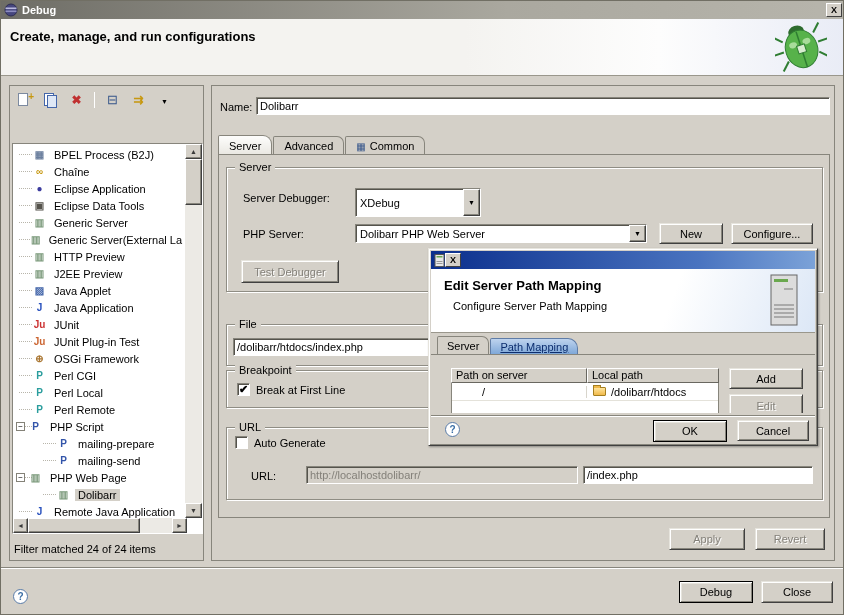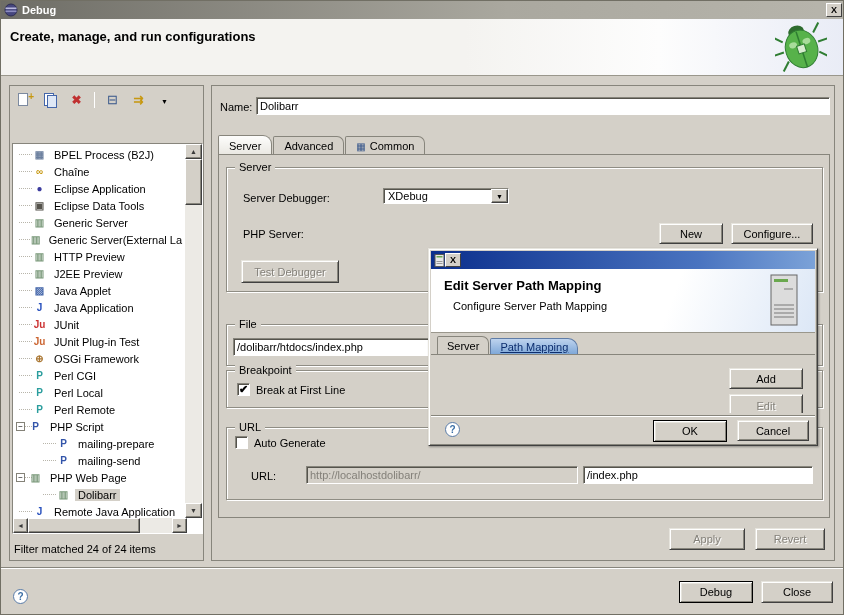--- a/index.html
+++ b/index.html
@@ -67,21 +67,21 @@
   .name-label { position:absolute; left:8px; top:15px; }
   .name-input { position:absolute; left:44px; top:11px; width:574px; height:18px; }
   .tabs { position:absolute; left:6px; top:49px; height:20px; display:flex; align-items:flex-end; }
   .tab { height:19px; padding:0 10px; display:flex; align-items:center; gap:4px; border:1px solid #87857c; border-bottom:none; background:#d4d0c8; margin-right:1px; border-radius:2px 7px 0 0; }
   .tab.active { background:linear-gradient(180deg,#fdfdfc,#e9e7e1); height:20px; border-radius:2px 9px 0 0; }
   .tab-icon { color:#35558a; font-size:10px; }
   .tabpane { position:absolute; left:6px; top:68px; width:612px; height:364px; border:1px solid #87857c; background:#d4d0c8; }
   
   .g-server { position:absolute; left:7px; top:12px; width:597px; height:125px; }
   .lbl-debugger { position:absolute; left:16px; top:24px; }
-  .combo-debugger { position:absolute; left:128px; top:20px; width:126px; height:16px;margin-left:28px; }
+  .combo-debugger { position:absolute; left:128px; top:20px; width:126px; height:29px; }
   .lbl-phpserver { position:absolute; left:16px; top:60px; }
   .combo-phpserver { position:absolute; left:128px; top:56px; width:292px; height:19px; }
   .btn-new { position:absolute; left:432px; top:55px; width:64px; height:21px; }
   .btn-configure { position:absolute; left:504px; top:55px; width:82px; height:21px; }
   .btn-testdbg { position:absolute; left:14px; top:92px; width:98px; height:23px; }
   
   .g-file { position:absolute; left:7px; top:169px; width:597px; height:42px; }
   .file-input { position:absolute; left:6px; top:13px; width:585px; height:18px; }
   
   .g-break { position:absolute; left:7px; top:215px; width:597px; height:38px; }
@@ -331,20 +331,24 @@
     <div class="tabpane">
 
       <div class="grp g-server">
         <span class="grp-label">Server</span>
         <span class="lbl-debugger">Server Debugger:</span>
         <div class="combo combo-debugger">
           <span class="ctext">XDebug</span>
           <span class="cbtn">▼</span>
         </div>
         <span class="lbl-phpserver">PHP Server:</span>
+        <div class="combo combo-phpserver">
+          <span class="ctext">Dolibarr PHP Web Server</span>
+          <span class="cbtn">▼</span>
+        </div>
         <button class="btn btn-new">New</button>
         <button class="btn btn-configure">Configure...</button>
         <button class="btn disabled btn-testdbg">Test Debugger</button>
       </div>
 
       <div class="grp g-file">
         <span class="grp-label">File</span>
         <input class="field file-input" readonly="" value="/dolibarr/htdocs/index.php" style="">
       </div>
 
@@ -403,20 +407,35 @@
     </div>
     <div class="dlg-tabs">
       <div class="dlg-tab">
           <span>Server</span>
         </div>
       <div class="dlg-tab active">
           <span>Path Mapping</span>
         </div>
     </div>
     <div class="dlg-body">
+      <div class="pm-table">
+        <div class="pm-head">
+          <div class="pm-hcell c1">Path on server</div>
+          <div class="pm-hcell c2">Local path</div>
+        </div>
+        <div class="pm-bodyrows">
+          <div class="pm-row">
+            <div class="pm-cell c1">/</div>
+            <div class="pm-cell c2">
+                <span class="folder"></span>
+                <span>/dolibarr/htdocs</span>
+              </div>
+          </div>
+        </div>
+      </div>
       <button class="btn btn-add">Add</button>
       <button class="btn disabled btn-edit">Edit</button>
     </div>
     <div class="dlg-bottom">
       <div class="help-circle dlg-help">?</div>
       <button class="btn btn-default btn-ok">OK</button>
       <button class="btn btn-cancel">Cancel</button>
     </div>
   </div>
 

